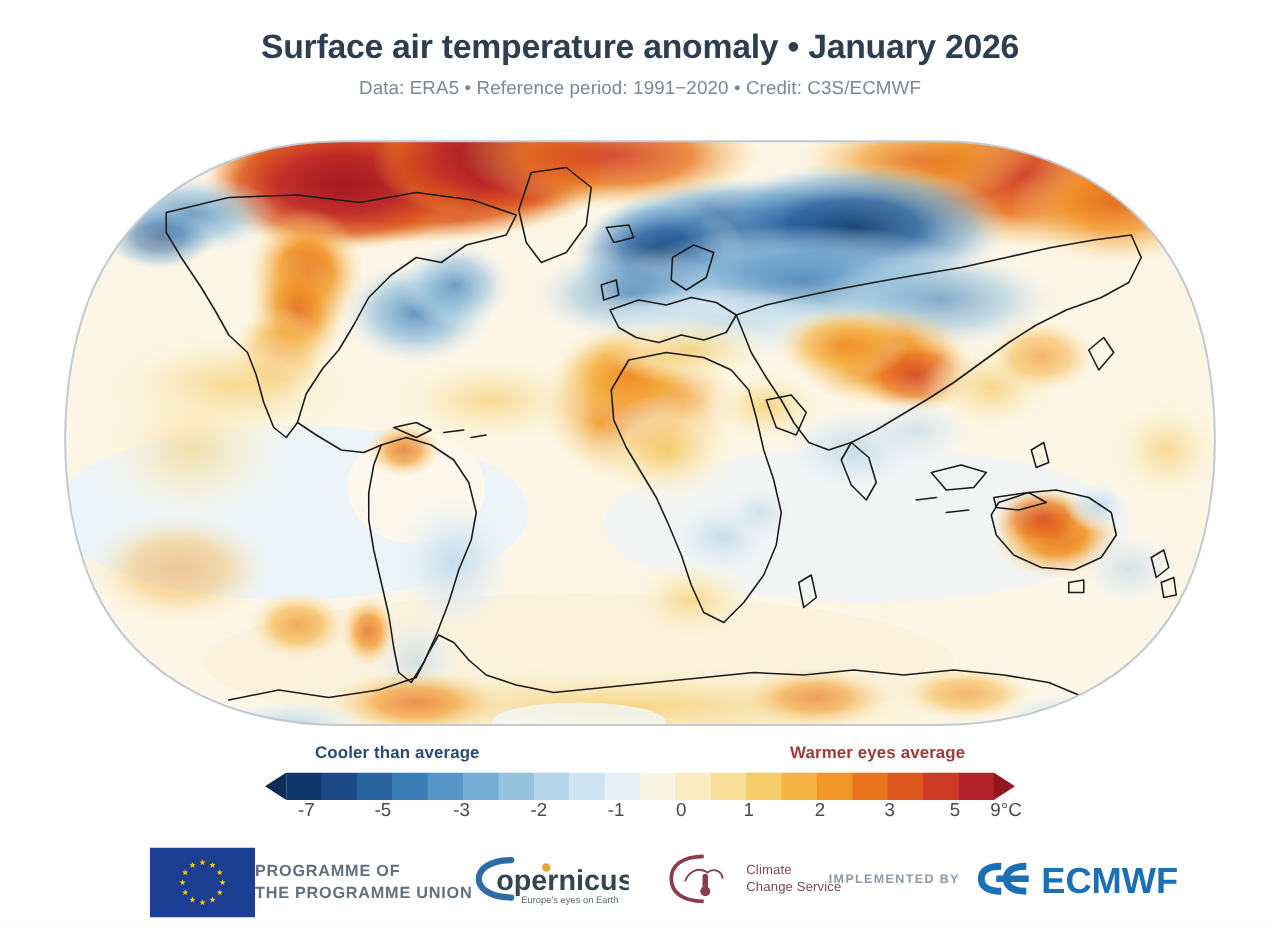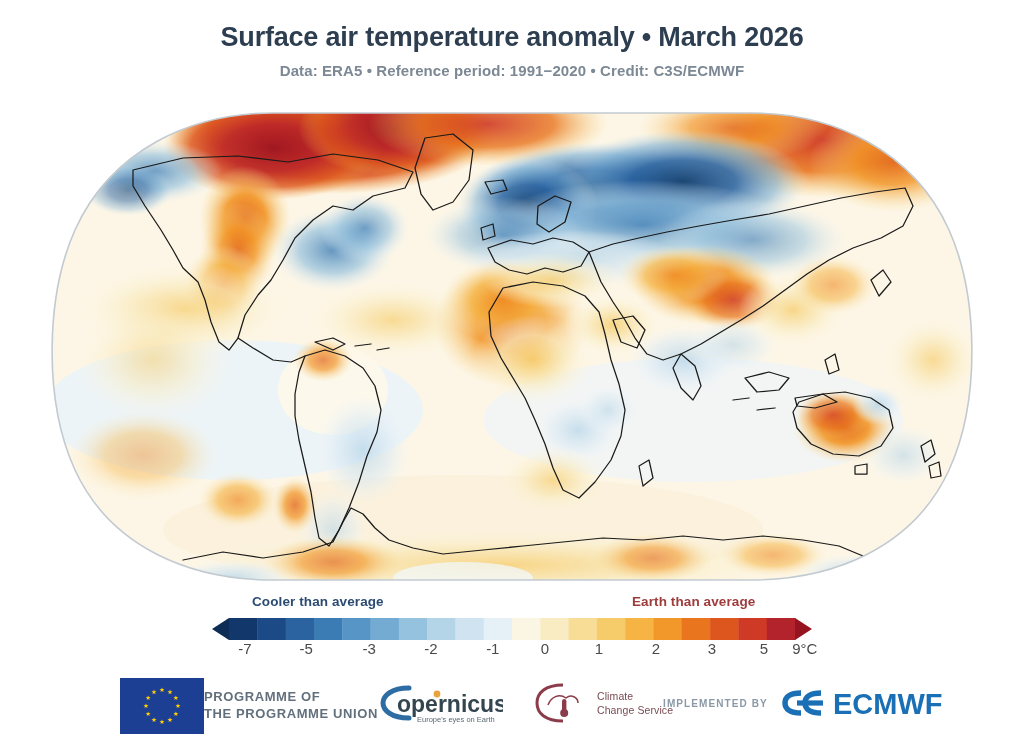--- a/index.html
+++ b/index.html
@@ -13,21 +13,21 @@
   }
   .page{position:relative;width:1024px;height:742px;}
 
   
   .header{position:absolute;top:22px;left:0;width:1024px;text-align:center;}
   .title{
     font-size:27px;font-weight:bold;color:#2d3e50;
     letter-spacing:-0.2px;line-height:1.15;margin:0;
   }
   .subtitle{
-    font-size:15px;color:#7c8894;margin:9px 0 0 0;font-weight:bold;
+    font-size:15px;color:#7c8894;margin:9px 0 0 0;font-weight:normal;
     letter-spacing:0.1px;
   }
 
   
   .map-wrap{position:absolute;left:33px;top:110px;width:958px;height:478px;}
   .map-svg{display:block;width:958px;height:478px;}
 
   
   .cbar-block{position:absolute;left:0;top:594px;width:1024px;height:72px;}
   .cbar-caption{position:absolute;top:0;font-size:13.5px;letter-spacing:0.1px;font-weight:bold;}
@@ -60,21 +60,21 @@
     font-size:10px;color:#8b99a6;letter-spacing:1.1px;font-weight:bold;
     margin-right:9px;
   }
 </style>
 </head>
 <body>
 
 <div class="page">
 
   <div class="header">
-    <h1 class="title">Surface air temperature anomaly • March 2026</h1>
+    <h1 class="title">Surface air temperature anomaly • January 2026</h1>
     <p class="subtitle">Data: ERA5 • Reference period: 1991−2020 • Credit: C3S/ECMWF</p>
   </div>
 
   <div class="map-wrap">
     <svg class="map-svg" viewBox="0 0 958 478" preserveAspectRatio="none">
       <defs>
 
         <clipPath id="globeClip">
           <path d="M 240 3
                    L 718 3
@@ -289,21 +289,21 @@
                C 880 438 800 470 718 470
                L 240 470
                C 158 470 78 438 42 360
                C 10 290 13 185 42 120
                C 78 40 158 3 240 3 Z" fill="none" stroke="#c2cad1" stroke-width="1.6"></path>
     </svg>
   </div>
 
   <div class="cbar-block">
     <div class="cbar-caption cool">Cooler than average</div>
-    <div class="cbar-caption warm">Earth than average</div>
+    <div class="cbar-caption warm">Warmer eyes average</div>
 
     <svg class="cbar-svg" width="600" height="22" viewBox="0 0 600 22">
       <g id="cbar-group">
           <path d="M 17 0 L 17 22 L 0 11 Z" fill="#0d2c56"></path>
           <rect x="17.00" y="0" width="28.70" height="22" fill="#12386b"></rect>
           <rect x="45.30" y="0" width="28.70" height="22" fill="#1b4a86"></rect>
           <rect x="73.60" y="0" width="28.70" height="22" fill="#2a63a0"></rect>
           <rect x="101.90" y="0" width="28.70" height="22" fill="#3c7cb5"></rect>
           <rect x="130.20" y="0" width="28.70" height="22" fill="#5795c6"></rect>
           <rect x="158.50" y="0" width="28.70" height="22" fill="#74abd3"></rect>

